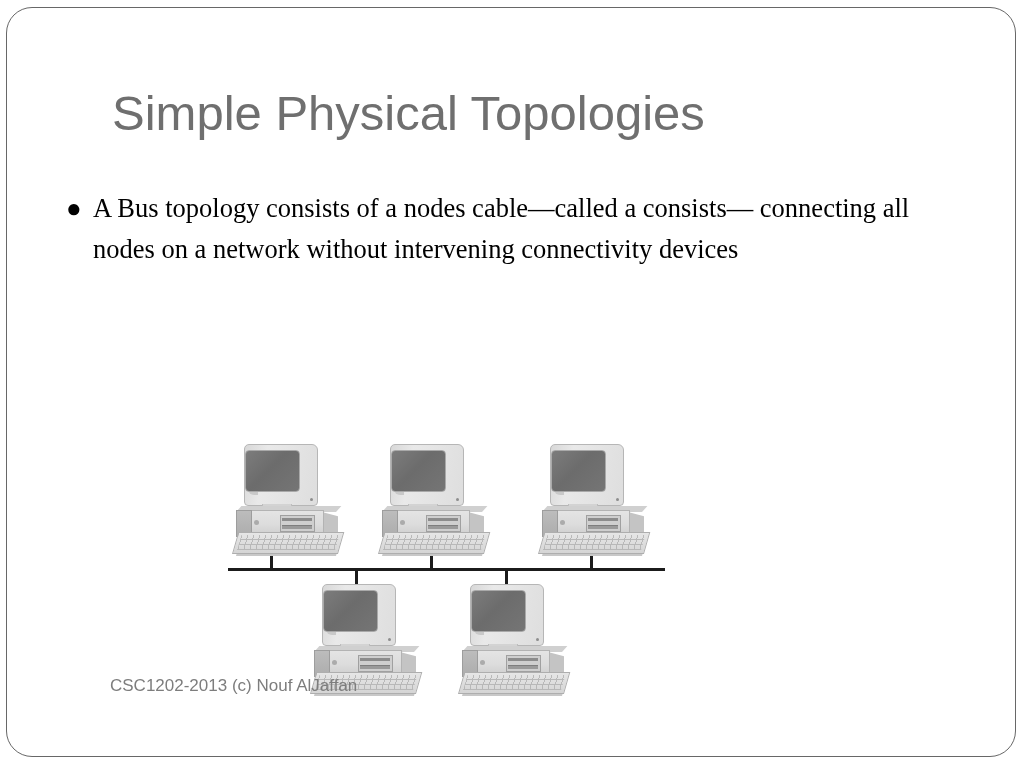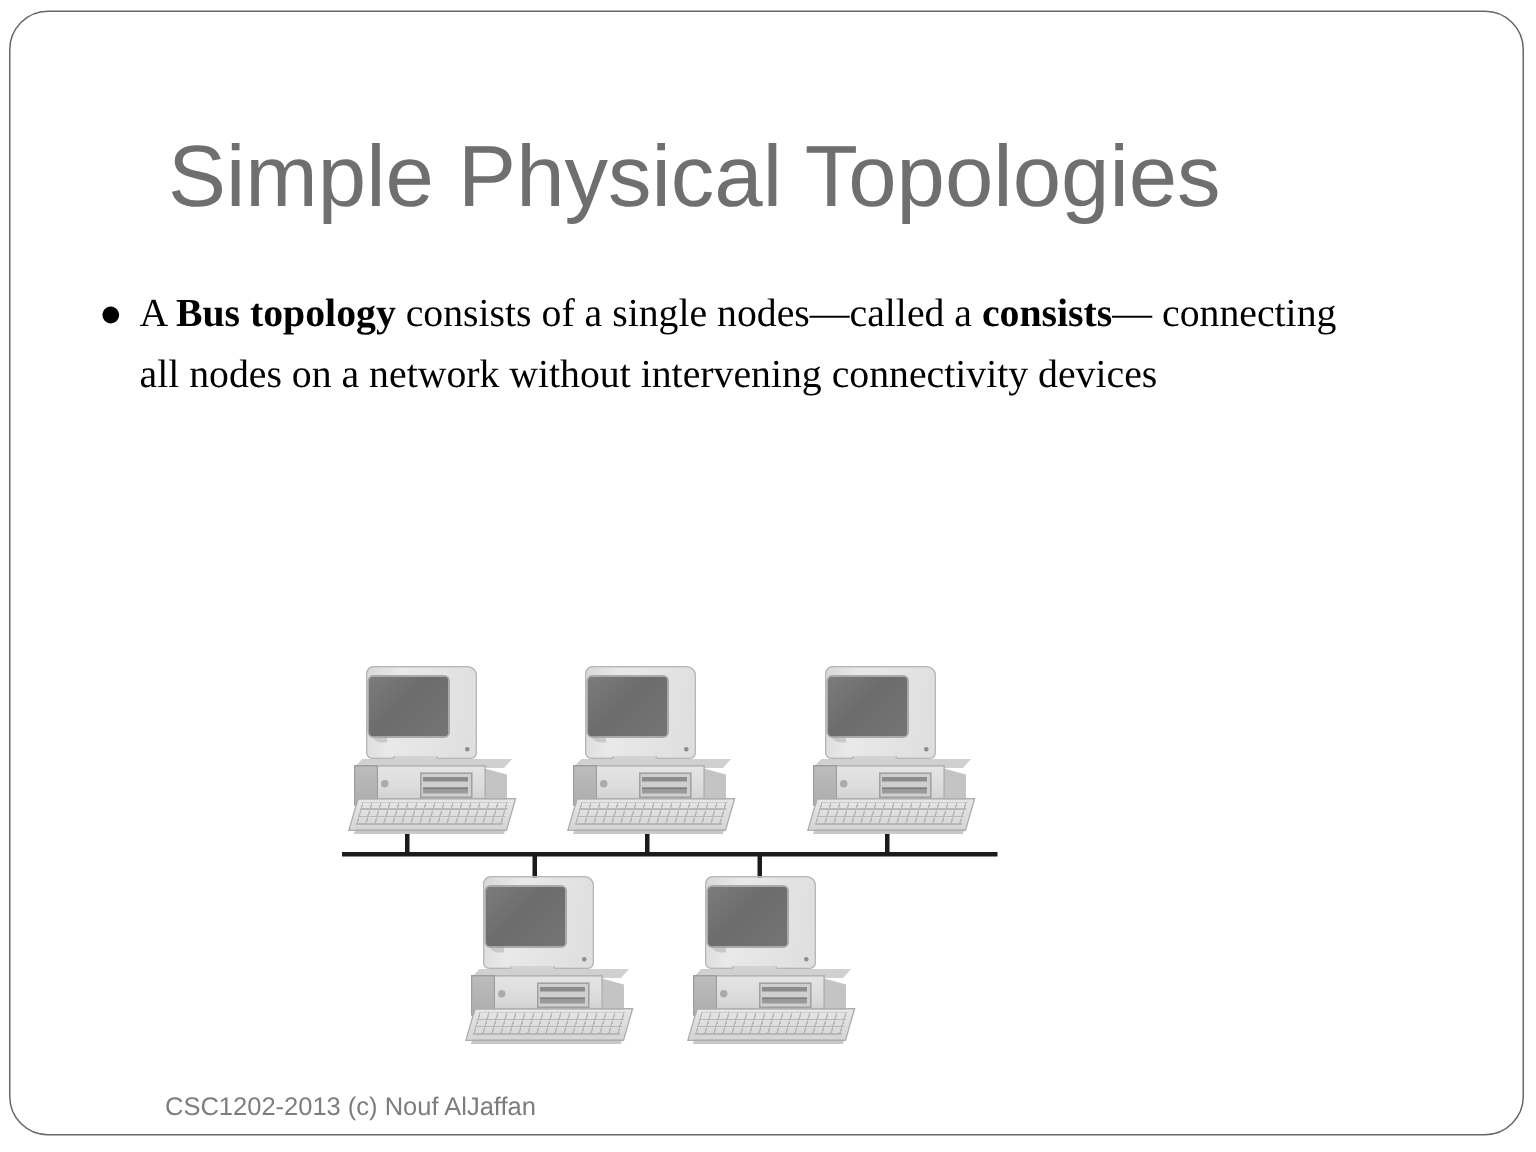--- a/index.html
+++ b/index.html
@@ -27,21 +27,21 @@
     border-radius: 26px;
     background: #ffffff;
   }
 
   
   #slide-title {
     position: absolute;
     left: 112px;
     top: 86px;
     font-family: "Liberation Sans", sans-serif;
-    font-size: 58px;
+    font-size: 49px;
     font-weight: 400;
     color: #6f6f6f;
     letter-spacing: 0px;
     white-space: nowrap;
     line-height: 1.12;
   }
 
   
   #content-body {
     position: absolute;
@@ -60,21 +60,21 @@
   }
   .bullet-mark {
     position: absolute;
     left: 6px;
     top: 0px;
     font-size: 26px;
     line-height: 41px;
     color: #000000;
   }
   .bullet-text b {
-    font-weight: 700;
+    font-weight: 400;
   }
 
   
   #diagram {
     position: absolute;
     left: 0px;
     top: 0px;
     width: 1024px;
     height: 768px;
     pointer-events: none;
@@ -268,38 +268,38 @@
     height: 4px;
     background: #c8c8c8;
     transform: skewX(-16deg);
     transform-origin: bottom left;
   }
 
   
   #footer-note {
     position: absolute;
     left: 110px;
-    top: 728px;
+    top: 676px;
     font-family: "Liberation Sans", sans-serif;
     font-size: 17px;
     color: #7d7d7d;
     white-space: nowrap;
   }
 </style>
 </head>
 <body>
 
 <div id="slide-frame"></div>
 
 <div id="slide-title">Simple Physical Topologies</div>
 
 <div id="content-body">
   <div class="bullet-row">
     <span class="bullet-mark">●</span>
-    <span class="bullet-text"><span>A </span><b>Bus topology</b><span> consists of a single nodes—called a </span><b>consists</b><span>— connecting all nodes on a network without intervening connectivity devices</span></span>
+    <span class="bullet-text"><span>A </span><b>Bus topology</b><span> consists of a nodes cable—called a </span><b>consists</b><span>— connecting all nodes on a network without intervening connectivity devices</span></span>
   </div>
 </div>
 
 <div id="diagram">
   <div id="bus-line" style="left: 228px; top: 568px; width: 437px; height: 3px; background: rgb(27, 27, 27);"></div>
 
 <div class="drop-line drop-up" style="left: 270px; background: rgb(27, 27, 27);"></div>
     <div class="computer" style="left: 232px; top: 444px;">
       <div class="cmp-monitor">
         <div class="cmp-monitor-hood"></div>

